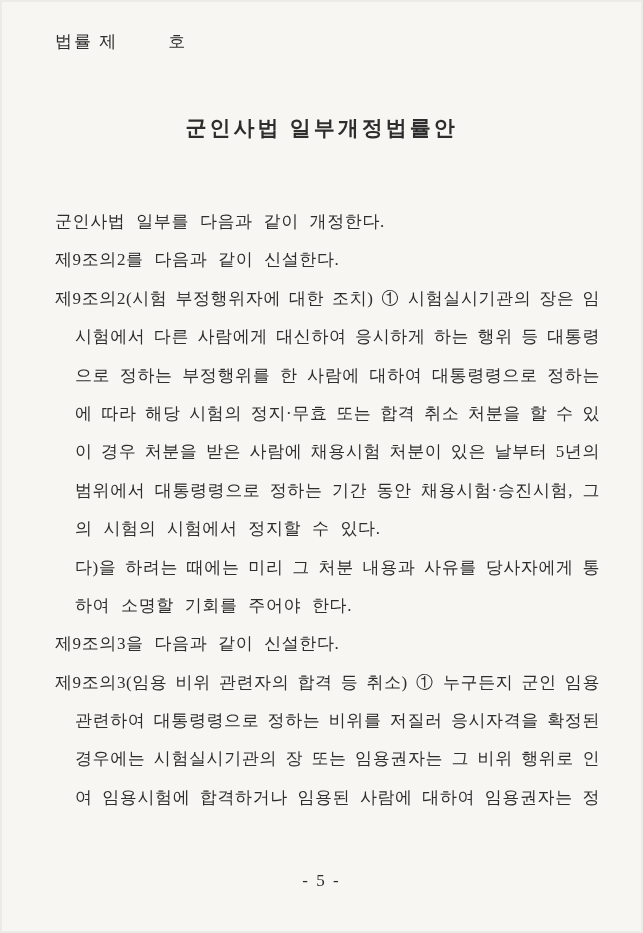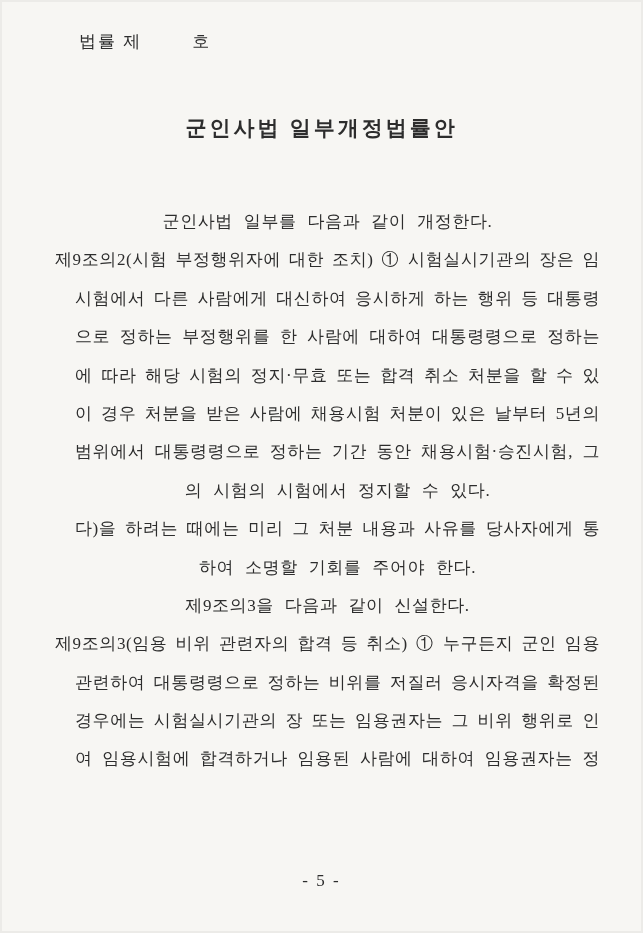--- a/index.html
+++ b/index.html
@@ -20,21 +20,20 @@
     box-shadow: inset 0 0 0 2px #ecebe8;
     overflow: hidden;
   }
   .doc-number {
     position: absolute;
     left: 55px;
     top: 30px;
     font-size: 17px;
     letter-spacing: 2px;
     white-space: pre;
-    margin-left: 24px;
   }
   .title {
     position: absolute;
     top: 114px;
     left: 0;
     width: 643px;
     margin: 0;
     text-align: center;
     font-size: 21px;
     font-weight: bold;
@@ -47,21 +46,20 @@
     width: 545px;
   }
   .line {
     font-size: 17px;
     line-height: 38.4px;
     height: 38.4px;
     letter-spacing: 0.6px;
     word-spacing: 6px;
     white-space: nowrap;
     overflow: hidden;
-    text-align: center;
   }
   .line.ind {
     padding-left: 20px;
   }
   .line.just {
     white-space: normal;
     text-align: justify;
     text-align-last: justify;
     -moz-text-align-last: justify;
     word-spacing: 2px;
@@ -81,20 +79,21 @@
 <body>
 
 <div class="page">
 
   <div class="doc-number">법률 제        호</div>
 
   <h1 class="title">군인사법 일부개정법률안</h1>
 
   <div class="body-lines">
     <div class="line">군인사법 일부를 다음과 같이 개정한다.</div>
+    <div class="line">제9조의2를 다음과 같이 신설한다.</div>
     <div class="line just">제9조의2(시험 부정행위자에 대한 조치) ① 시험실시기관의 장은 임용</div>
     <div class="line ind just">시험에서 다른 사람에게 대신하여 응시하게 하는 행위 등 대통령령</div>
     <div class="line ind just">으로 정하는 부정행위를 한 사람에 대하여 대통령령으로 정하는 바</div>
     <div class="line ind just">에 따라 해당 시험의 정지·무효 또는 합격 취소 처분을 할 수 있다.</div>
     <div class="line ind just">이 경우 처분을 받은 사람에 채용시험 처분이 있은 날부터 5년의</div>
     <div class="line ind just">범위에서 대통령령으로 정하는 기간 동안 채용시험·승진시험, 그 밖</div>
     <div class="line ind">의 시험의 시험에서 정지할 수 있다.</div>
     <div class="line ind just">다)을 하려는 때에는 미리 그 처분 내용과 사유를 당사자에게 통지</div>
     <div class="line ind">하여 소명할 기회를 주어야 한다.</div>
     <div class="line">제9조의3을 다음과 같이 신설한다.</div>

